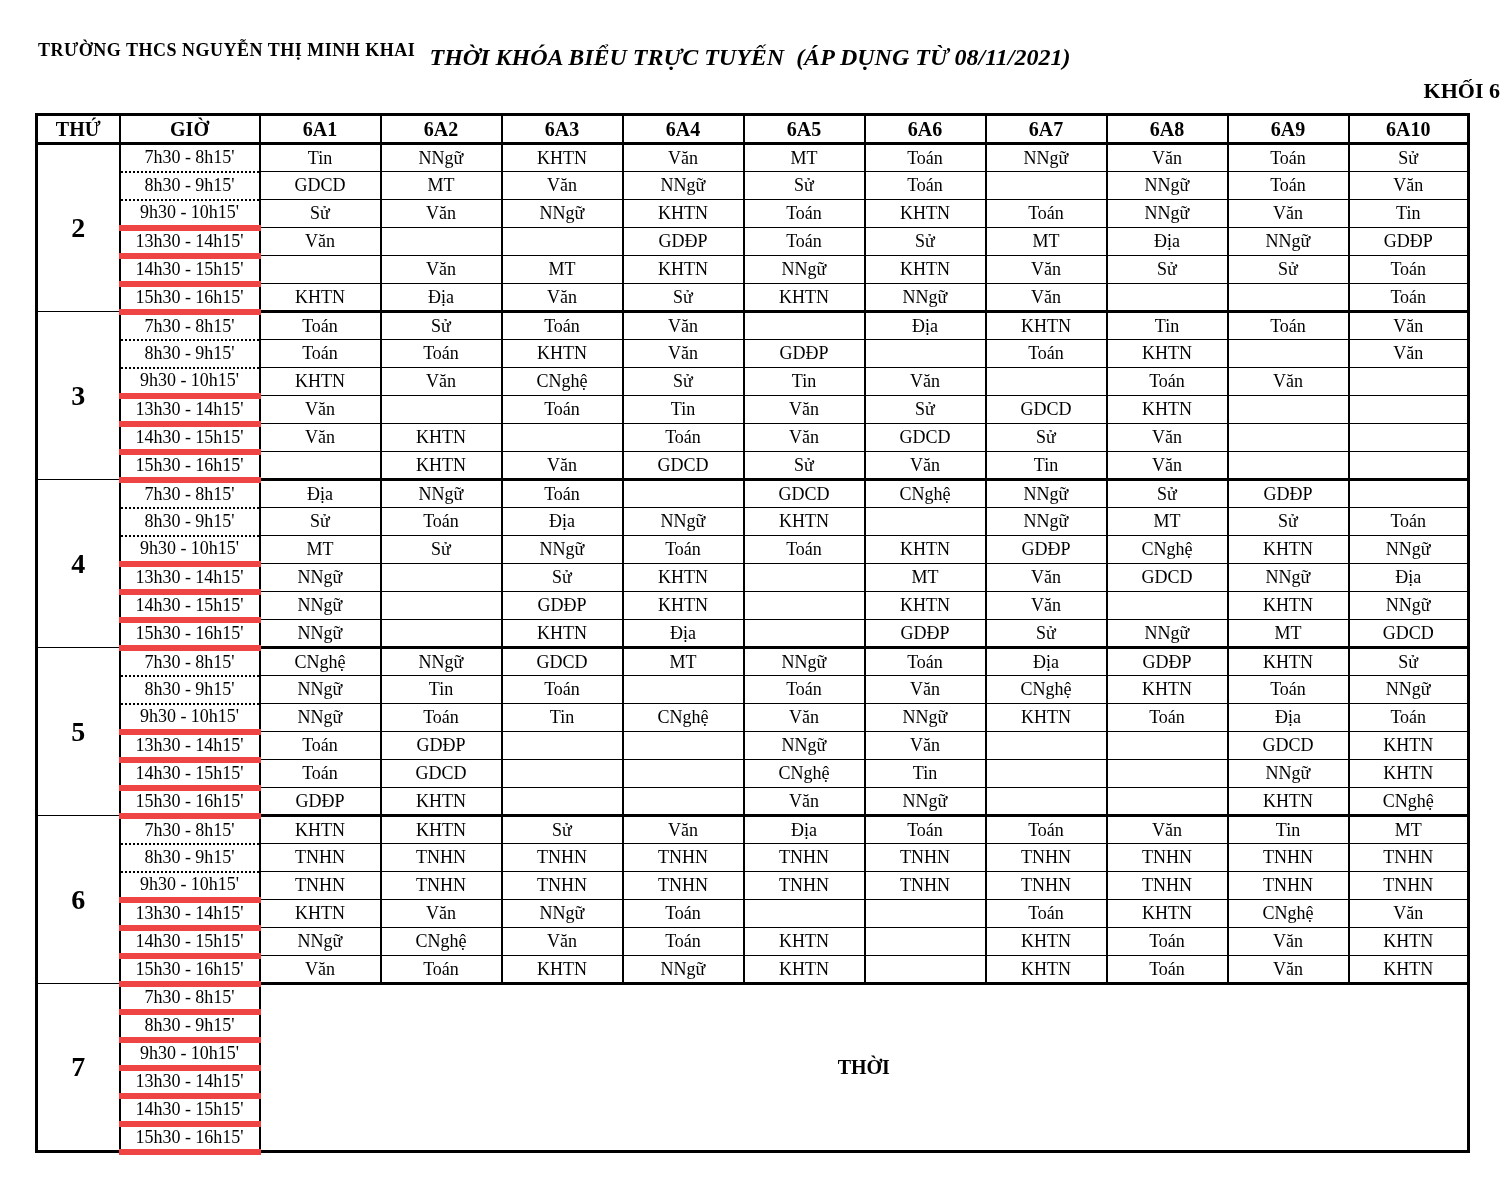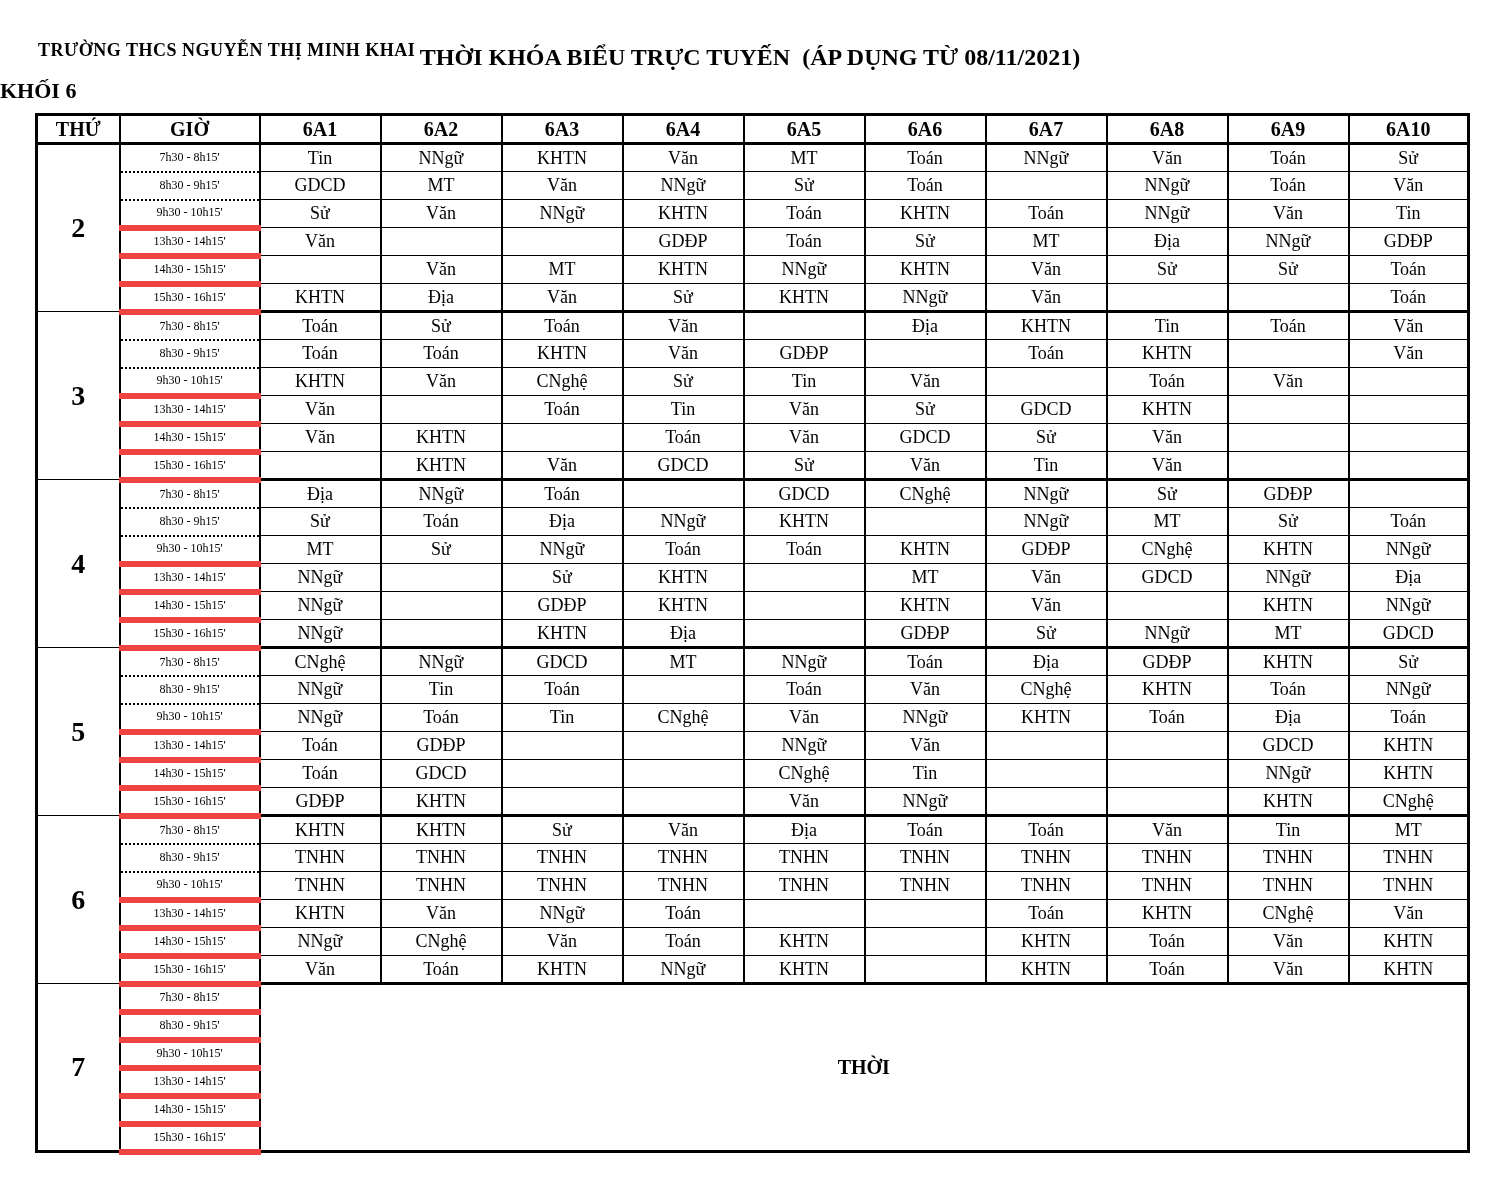--- a/index.html
+++ b/index.html
@@ -28,27 +28,28 @@
   }
   .main-title {
     position: absolute;
     left: 0;
     top: 44px;
     width: 100%;
     text-align: center;
     font-size: 24px;
     font-weight: bold;
     white-space: pre;
+    font-style: italic;
   }
   .sub-title {
     position: absolute;
     left: 0;
     top: 78px;
     width: 100%;
-    text-align: left;
+    text-align: right;
     font-size: 22px;
     font-weight: bold;
   }
   table.tt {
     position: absolute;
     left: 35px;
     top: 113px;
     border-collapse: collapse;
     table-layout: fixed;
     width: 1432px;
@@ -71,21 +72,21 @@
     font-size: 20px;
     font-weight: bold;
     border-bottom: 3px solid #000 !important;
     border-radius: 6px;
   }
   td.day-cell {
     font-size: 28px;
     font-weight: bold;
   }
   td.time-cell {
-    font-size: 12px;
+    font-size: 18px;
     font-weight: normal;
   }
   td.time-cell.dotted { border-bottom: 2px dotted #000; }
   td.time-cell.strong { border-bottom: 6px solid #ef4444; }
   td.subject-cell {
     font-size: 18px;
     font-weight: normal;
   }
   td.rest-cell {
     font-size: 20px;

